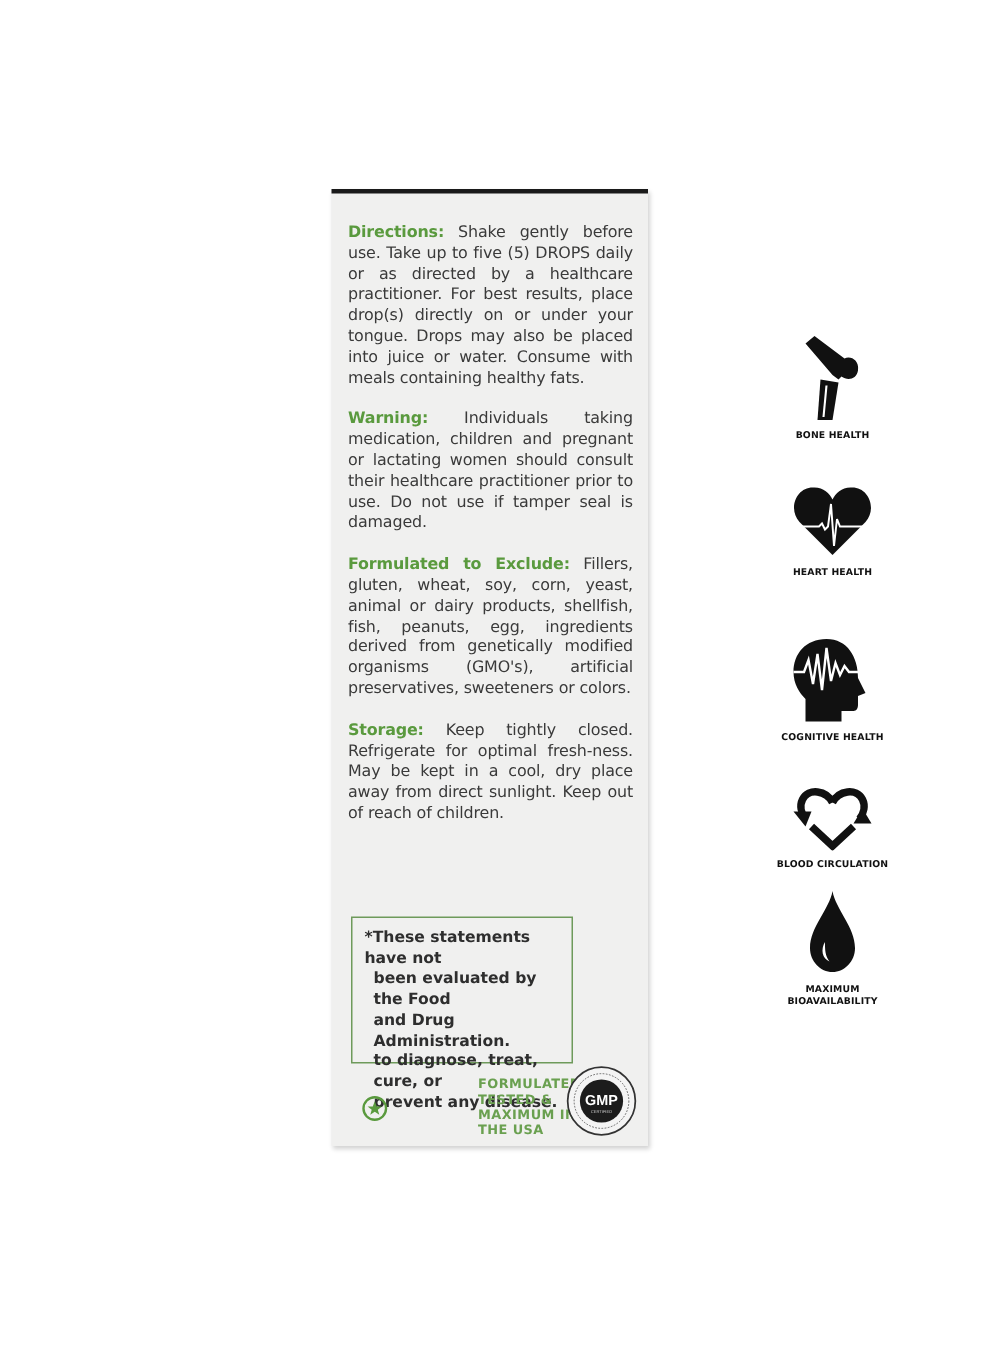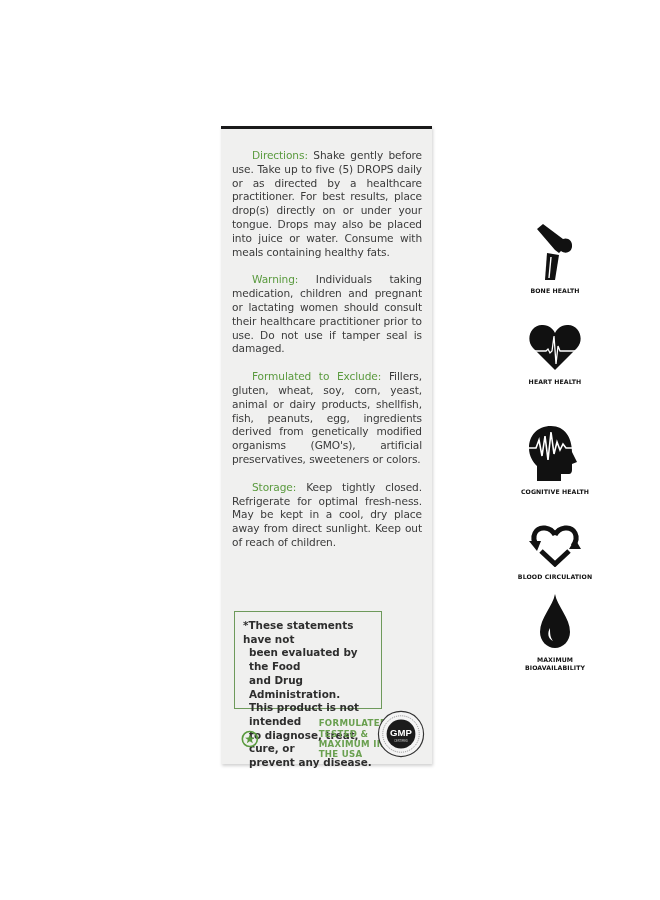--- a/index.html
+++ b/index.html
@@ -11,21 +11,21 @@
       background: #f0f0ef;
       border-top: 3px solid #1a1a1a;
       box-shadow: 1px 2px 3px rgba(0,0,0,0.18);
     }
     .box-inner { position: absolute; left: 11px; top: 20px; width: 190px; }
     .para {
       font-size: 10.6px; line-height: 13.8px; color: #3a3a3a;
       text-align: justify; margin-bottom: 14px;
       letter-spacing: -0.1px;
     }
-    .para .label { color: #5a9a3e; font-weight: normal; margin-left: 20px; }
+    .para .label { color: #5a9a3e; font-weight: bold; }
 
     .fda {
       position: absolute; left: 13px; top: 482px; width: 148px; height: 98px;
       border: 1.5px solid #6e9a5b;
       padding: 7px 8px 6px 8px;
       font-size: 10.4px; line-height: 13.7px; color: #2e2e2e; font-weight: bold;
     }
     .fda span { display: block; }
 
     .made {
@@ -58,21 +58,20 @@
     <p class="para"><span class="label">Directions:</span><span> Shake gently before use. Take up to five (5) DROPS daily or as directed by a healthcare practitioner. For best results, place drop(s) directly on or under your tongue. Drops may also be placed into juice or water. Consume with meals containing healthy fats.</span></p>
     <p class="para"><span class="label">Warning:</span><span> Individuals taking medication, children and pregnant or lactating women should consult their healthcare practitioner prior to use. Do not use if tamper seal is damaged.</span></p>
     <p class="para"><span class="label">Formulated to Exclude:</span><span> Fillers, gluten, wheat, soy, corn, yeast, animal or dairy products, shellfish, fish, peanuts, egg, ingredients derived from genetically modified organisms (GMO's), artificial preservatives, sweeteners or colors.</span></p>
     <p class="para"><span class="label">Storage:</span><span> Keep tightly closed. Refrigerate for optimal fresh-ness. May be kept in a cool, dry place away from direct sunlight. Keep out of reach of children.</span></p>
   </div>
 
   <div class="fda">
     <span>*These statements have not</span>
     <span style="padding-left:6px">been evaluated by the Food</span>
     <span style="padding-left:6px">and Drug Administration.</span>
-    <span style="padding-left:6px">This product is not intended</span>
     <span style="padding-left:6px">to diagnose, treat, cure, or</span>
     <span style="padding-left:6px">prevent any disease.</span>
   </div>
 
   <div class="made">
     <svg class="usa-icon" viewBox="0 0 20 20">
       <circle cx="10" cy="10" r="8.5" fill="none" stroke="#5a9a3e" stroke-width="1.8"></circle>
       <polygon points="10,4.6 11.5,8.4 15.4,8.5 12.3,10.9 13.4,14.8 10,12.5 6.6,14.8 7.7,10.9 4.6,8.5 8.5,8.4" fill="#5a9a3e"></polygon>
     </svg>
     <div class="usa-text">

